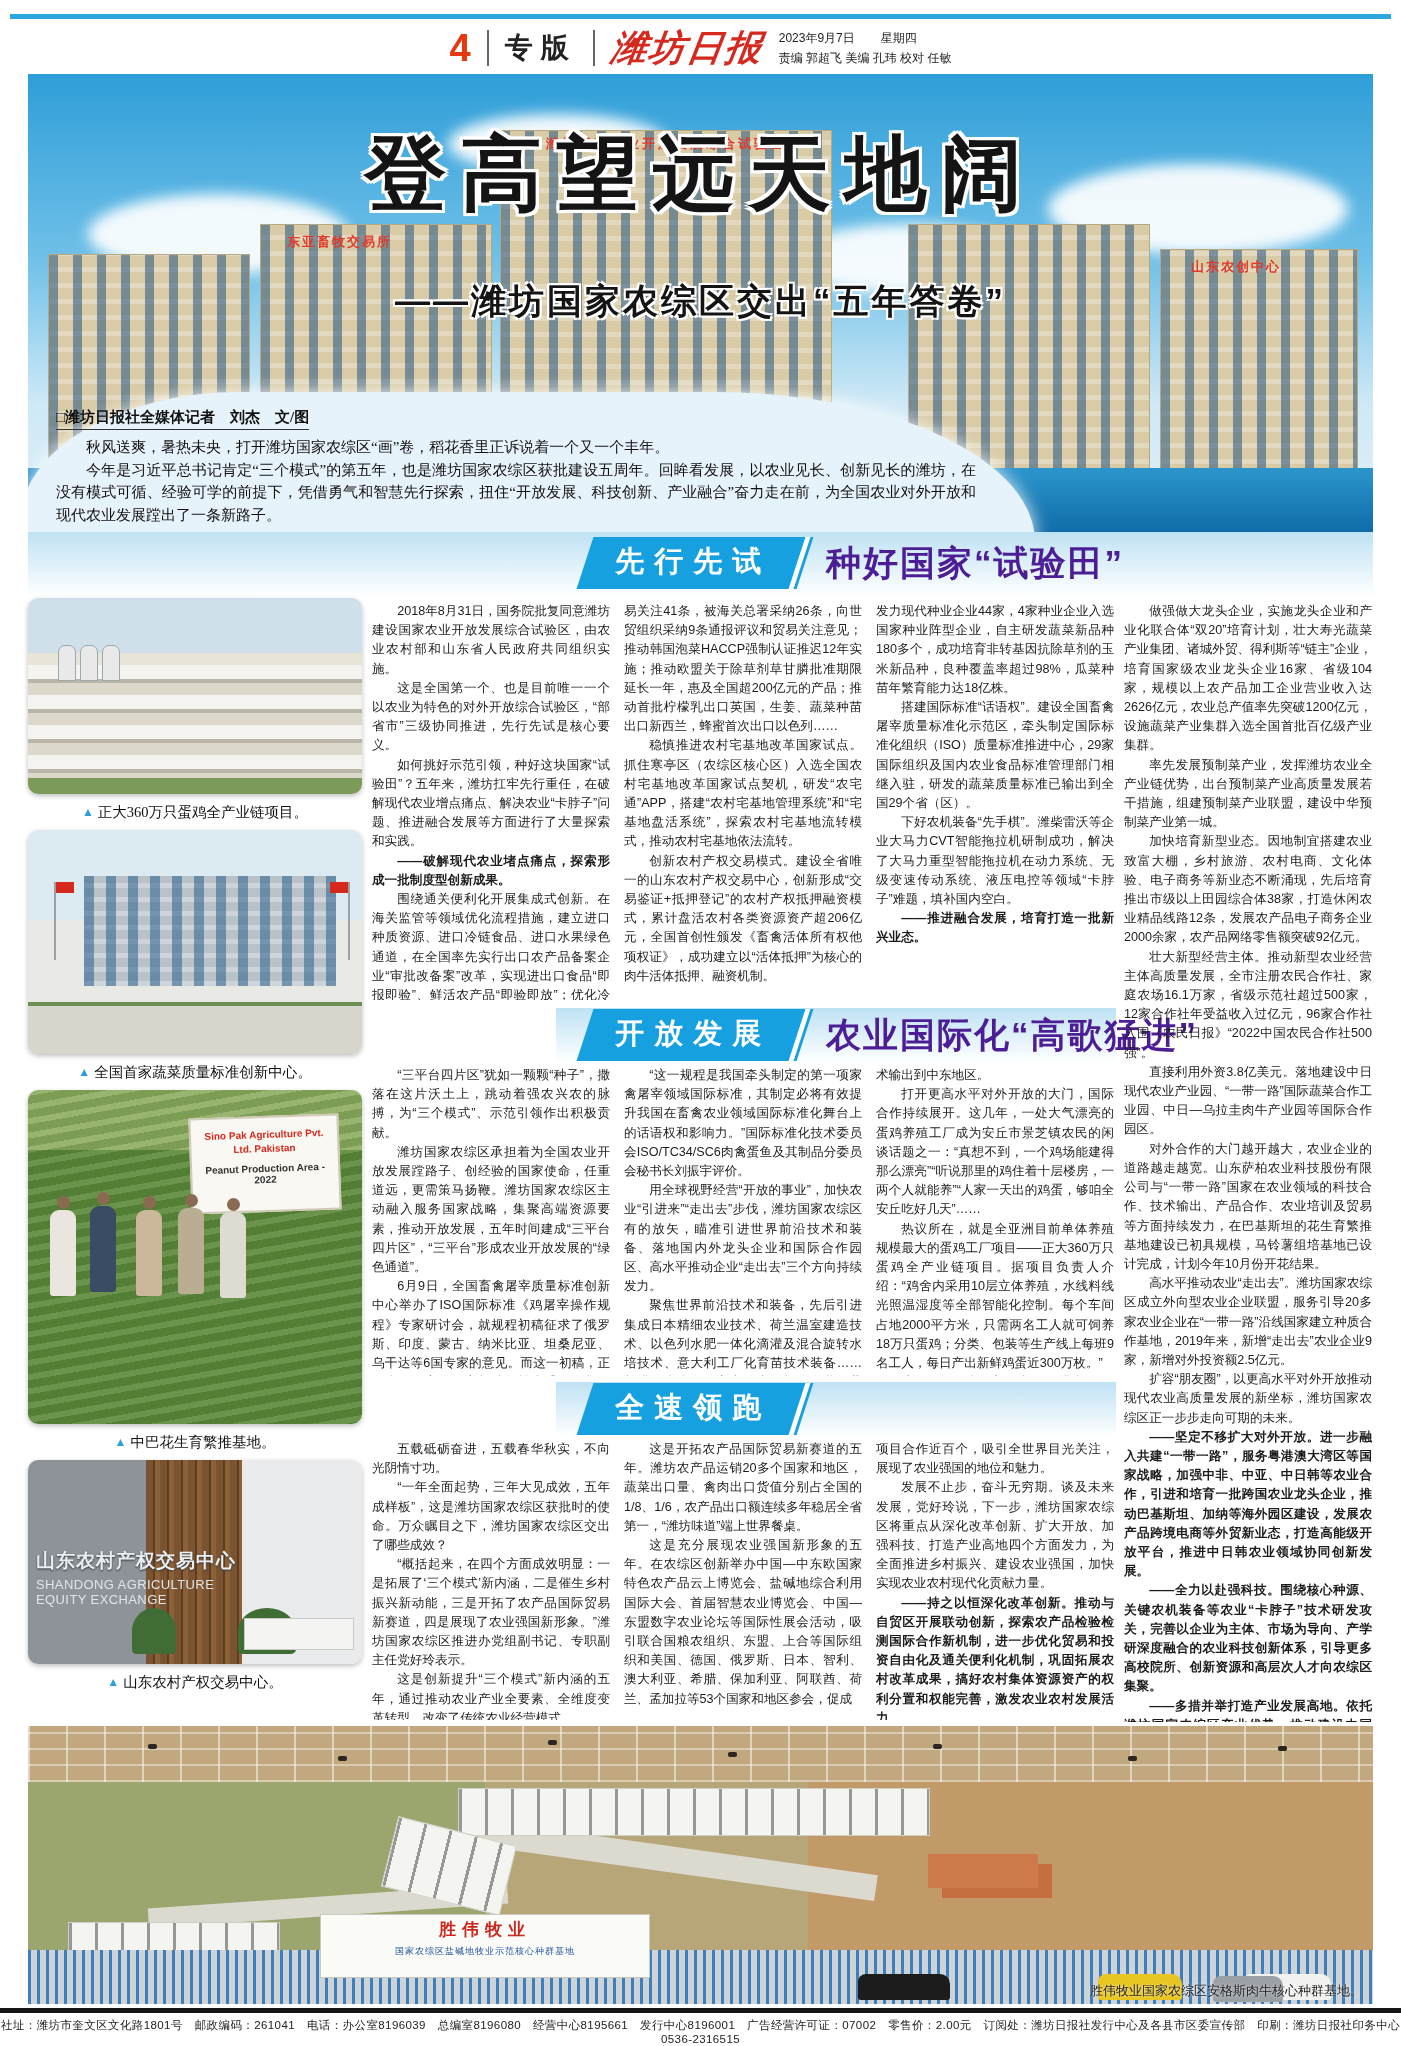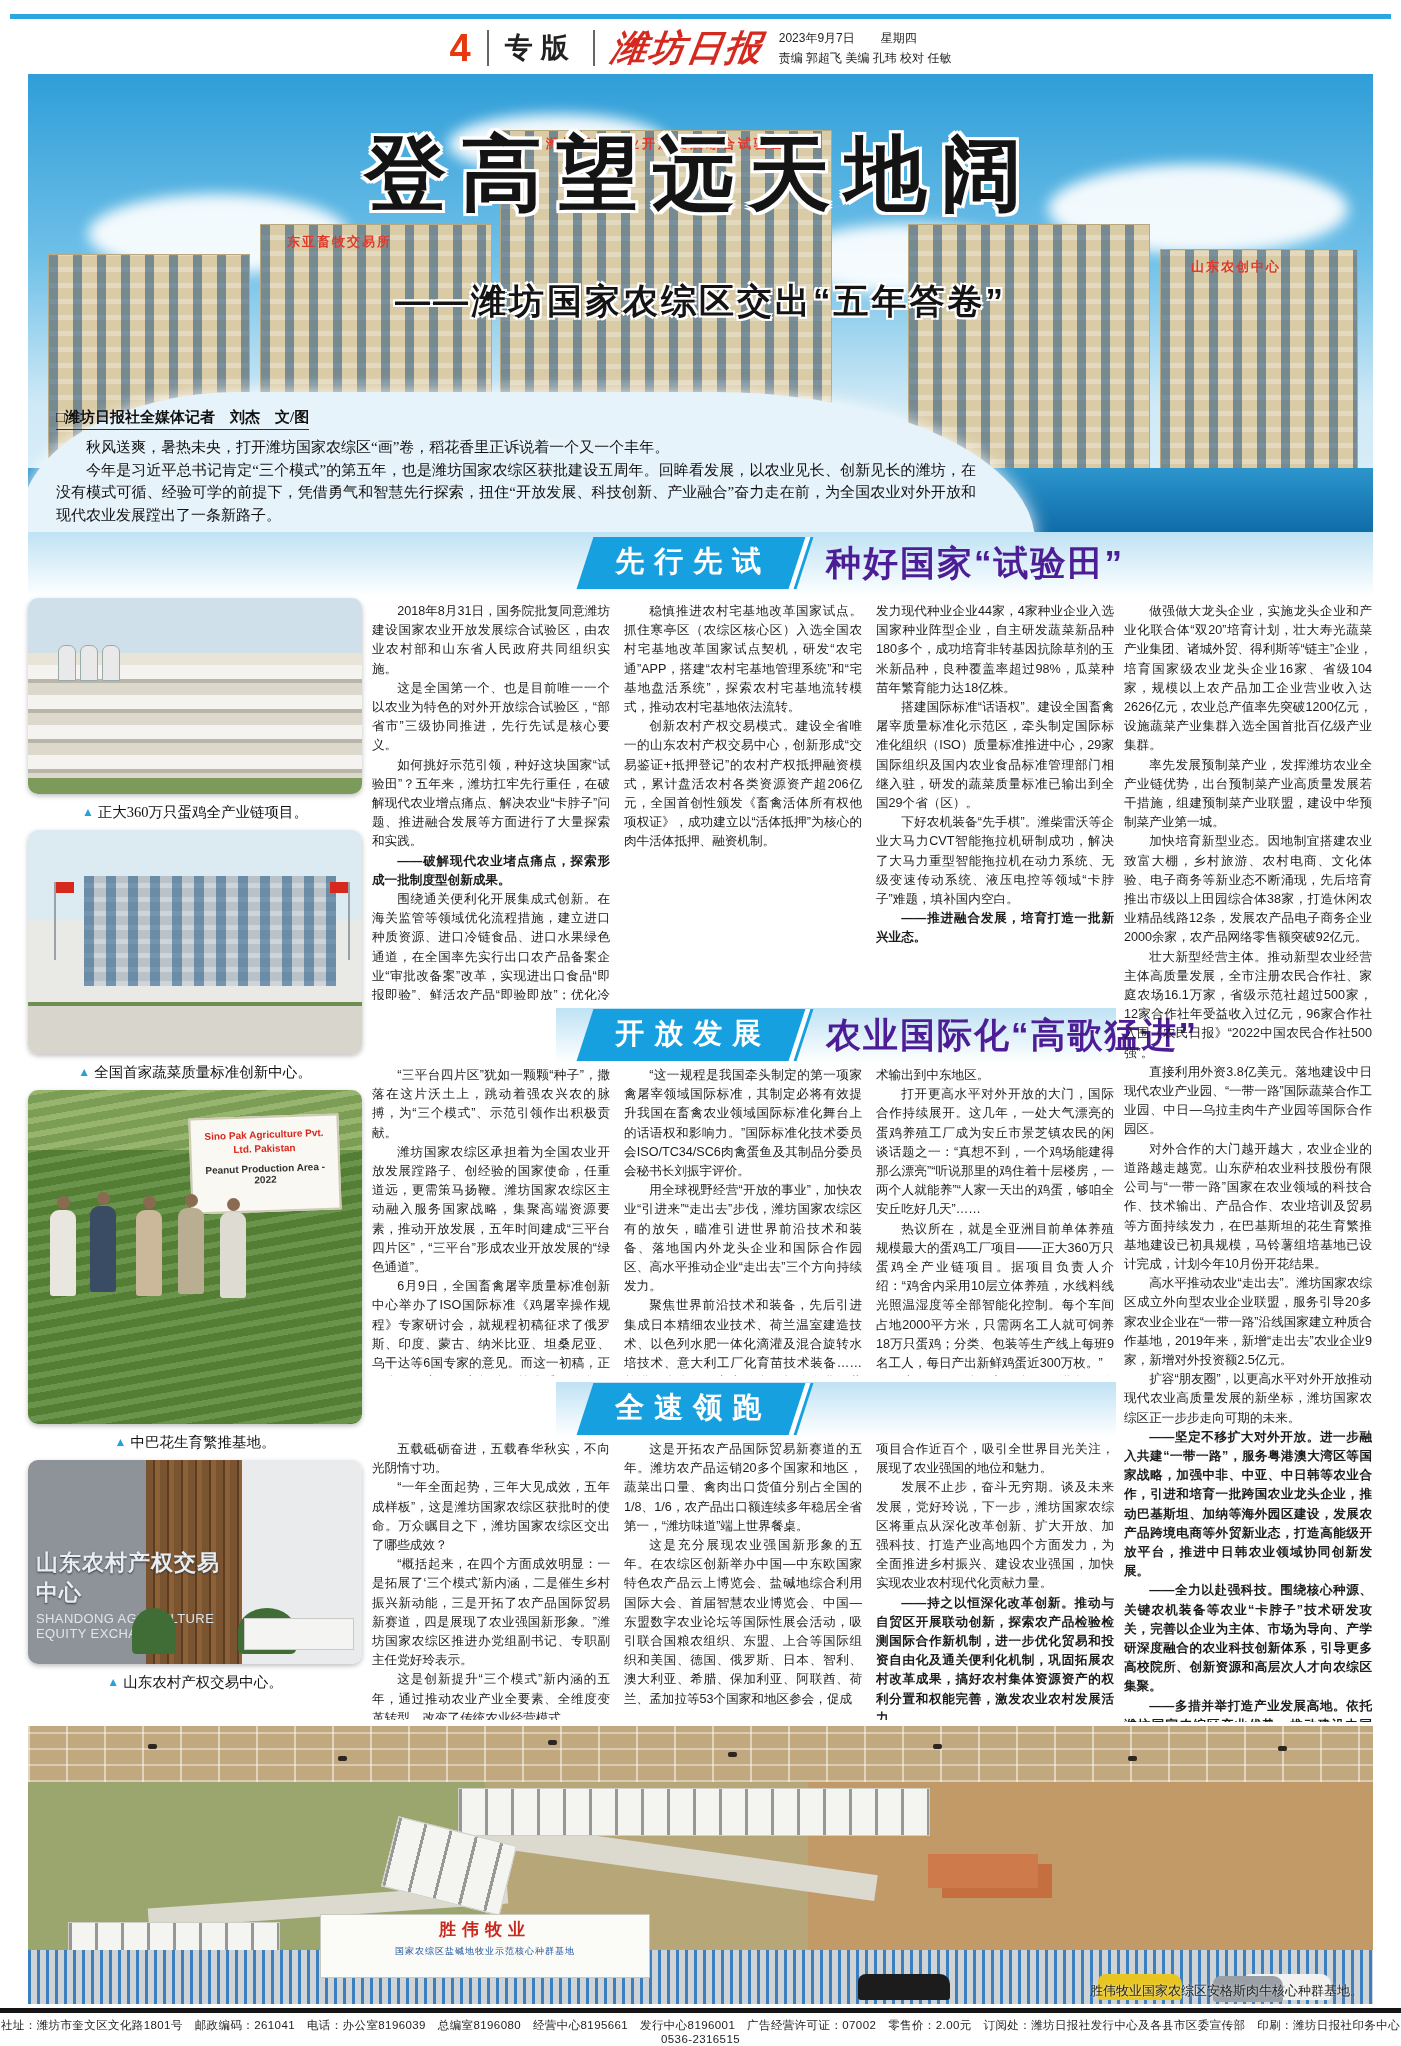--- a/index.html
+++ b/index.html
@@ -86,21 +86,21 @@
   .ph3 .sign .l1{color:#d7281e;font-weight:bold;font-size:10px;line-height:1.35;}
   .ph3 .sign .l2{color:#333;font-weight:bold;font-size:10px;margin-top:8px;}
   .ph3 .man{position:absolute;width:26px;height:86px;border-radius:9px 9px 3px 3px;}
   .ph3 .man::before{content:"";position:absolute;left:7px;top:-14px;width:13px;height:13px;border-radius:50%;background:#8a6b52;}
   
   .ph4{height:204px;background:linear-gradient(90deg,#8d9399 0 54%,#e9ebec 54% 100%);}
   .ph4 .slats{position:absolute;left:118px;top:0;width:96px;height:100%;
       background:repeating-linear-gradient(90deg,#7a5330 0 7px,#a5straight 7px 8px,#8c6138 8px 14px);}
   .ph4 .slats{background:repeating-linear-gradient(90deg,#7a5330 0 7px,#5c3d22 7px 9px,#8c6138 9px 14px);}
   .ph4 .sign{position:absolute;left:8px;top:88px;width:200px;color:#e8eef2;}
-  .ph4 .sign .c{font-size:22px;font-weight:bold;letter-spacing:1px;text-shadow:0 1px 2px #333;}
+  .ph4 .sign .c{font-size:19px;font-weight:bold;letter-spacing:1px;text-shadow:0 1px 2px #333;}
   .ph4 .sign .e{font-size:13px;color:#dfe6ea;margin-top:3px;letter-spacing:.4px;}
   .ph4 .plant{position:absolute;width:58px;height:46px;background:#3f6d35;border-radius:50% 50% 10% 10%;bottom:10px;}
   .ph4 .desk{position:absolute;right:8px;bottom:14px;width:108px;height:30px;background:#f4f4f2;border:1px solid #c9c9c5;}
 
   
   .bphoto{left:28px;top:1726px;width:1345px;height:278px;overflow:hidden;background:#c9ae83;}
   .bphoto .pens{position:absolute;left:0;top:0;width:100%;height:56px;background:#c2a87e;
       background-image:repeating-linear-gradient(90deg,rgba(255,255,255,.5) 0 2px,rgba(0,0,0,0) 2px 38px),
                        repeating-linear-gradient(0deg,rgba(255,255,255,.4) 0 2px,rgba(0,0,0,0) 2px 16px);}
   .bphoto .cow{position:absolute;width:9px;height:5px;background:#2c2620;border-radius:2px;}
@@ -241,20 +241,21 @@
 
   <div class="abs cols" style="left:372px;top:602px;width:742px;height:398px;">
     <div class="col">
       <p class="p">2018年8月31日，国务院批复同意潍坊建设国家农业开放发展综合试验区，由农业农村部和山东省人民政府共同组织实施。</p>
       <p class="p">这是全国第一个、也是目前唯一一个以农业为特色的对外开放综合试验区，“部省市”三级协同推进，先行先试是核心要义。</p>
       <p class="p">如何挑好示范引领，种好这块国家“试验田”？五年来，潍坊扛牢先行重任，在破解现代农业增点痛点、解决农业“卡脖子”问题、推进融合发展等方面进行了大量探索和实践。</p>
       <p class="p em">——破解现代农业堵点痛点，探索形成一批制度型创新成果。</p>
       <p class="p">围绕通关便利化开展集成式创新。在海关监管等领域优化流程措施，建立进口种质资源、进口冷链食品、进口水果绿色通道，在全国率先实行出口农产品备案企业“审批改备案”改革，实现进出口食品“即报即验”、鲜活农产品“即验即放”；优化冷冻水果出口准入门槛，破解监管销售依据不明确等难题，助推3.2亿元冻品年出口。</p>
     </div>
     <div class="col">
+      <p class="p" style="text-indent:0;">易关注41条，被海关总署采纳26条，向世贸组织采纳9条通报评议和贸易关注意见；推动韩国泡菜HACCP强制认证推迟12年实施；推动欧盟关于除草剂草甘膦批准期限延长一年，惠及全国超200亿元的产品；推动首批柠檬乳出口英国，生姜、蔬菜种苗出口新西兰，蜂蜜首次出口以色列……</p>
       <p class="p">稳慎推进农村宅基地改革国家试点。抓住寒亭区（农综区核心区）入选全国农村宅基地改革国家试点契机，研发“农宅通”APP，搭建“农村宅基地管理系统”和“宅基地盘活系统”，探索农村宅基地流转模式，推动农村宅基地依法流转。</p>
       <p class="p">创新农村产权交易模式。建设全省唯一的山东农村产权交易中心，创新形成“交易鉴证+抵押登记”的农村产权抵押融资模式，累计盘活农村各类资源资产超206亿元，全国首创性颁发《畜禽活体所有权他项权证》，成功建立以“活体抵押”为核心的肉牛活体抵押、融资机制。</p>
     </div>
     <div class="col">
       <p class="p" style="text-indent:0;">发力现代种业企业44家，4家种业企业入选国家种业阵型企业，自主研发蔬菜新品种180多个，成功培育非转基因抗除草剂的玉米新品种，良种覆盖率超过98%，瓜菜种苗年繁育能力达18亿株。</p>
       <p class="p">搭建国际标准“话语权”。建设全国畜禽屠宰质量标准化示范区，牵头制定国际标准化组织（ISO）质量标准推进中心，29家国际组织及国内农业食品标准管理部门相继入驻，研发的蔬菜质量标准已输出到全国29个省（区）。</p>
       <p class="p">下好农机装备“先手棋”。潍柴雷沃等企业大马力CVT智能拖拉机研制成功，解决了大马力重型智能拖拉机在动力系统、无级变速传动系统、液压电控等领域“卡脖子”难题，填补国内空白。</p>
       <p class="p em">——推进融合发展，培育打造一批新兴业态。</p>
     </div>
   </div>

